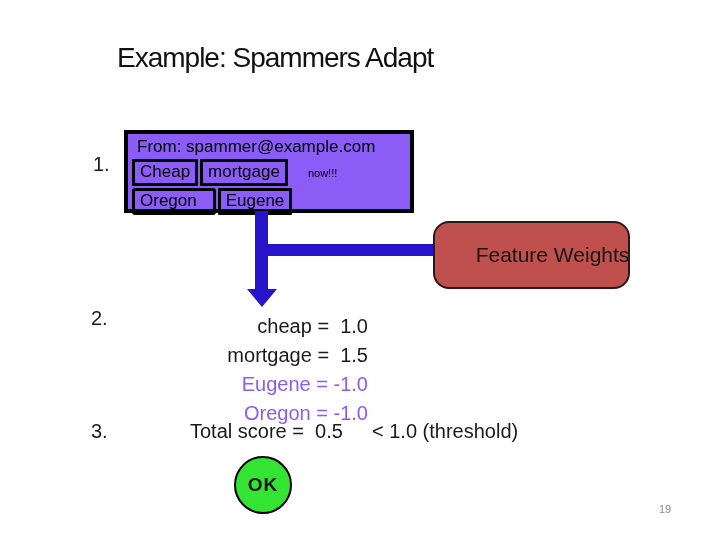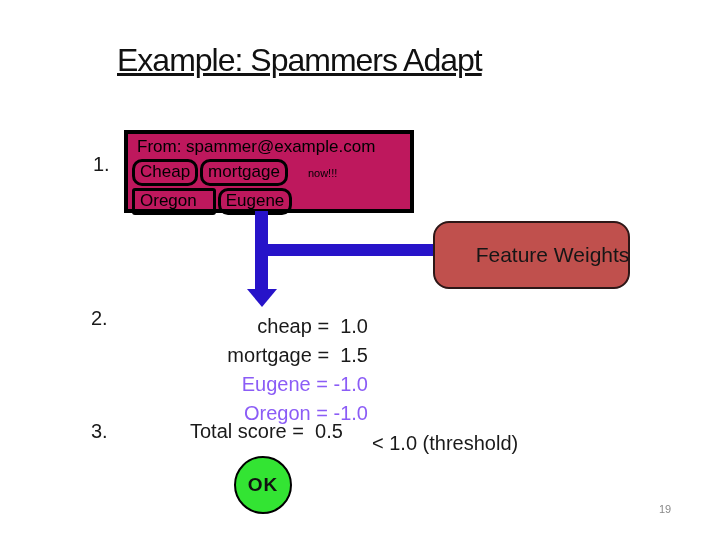--- a/index.html
+++ b/index.html
@@ -2,45 +2,44 @@
 <html><head>
 <meta charset="utf-8">
 <style>
   html,body{margin:0;padding:0;background:#fff;}
   .slide{
     position:relative;width:720px;height:540px;background:#ffffff;
     font-family:"Liberation Sans", sans-serif;overflow:hidden;
   }
   .title{
     position:absolute;left:117px;top:42px;margin:0;
-    font-size:32px;font-weight:400;letter-spacing:-1px;color:#111;
+    font-size:28px;font-weight:400;letter-spacing:-1px;color:#111;
     white-space:nowrap;
-    text-decoration:underline;
   }
   .step{
     position:absolute;font-size:20px;color:#1a1a1a;
   }
   .step1{left:93px;top:153px;}
   .step2{left:91px;top:307px;}
   .step3{left:91px;top:420px;}
 
   
   .email-box{
     position:absolute;left:124px;top:130px;width:290px;height:83px;
-    box-sizing:border-box;background:#be185d;border:4px solid #000;
+    box-sizing:border-box;background:#8b5cf6;border:4px solid #000;
     padding:2px 4px 0 4px;
   }
   .email-from{font-size:17px;color:#000;margin:1px 0 2px 5px;white-space:nowrap;}
   .email-row{display:flex;align-items:center;margin:1px 0 2px 0;}
   .word-box{
     display:inline-block;box-sizing:border-box;border:3px solid #000;
     font-size:17px;color:#000;padding:0 5px 1px 5px;margin-right:2px;
     background:transparent;white-space:nowrap;
   }
-  .rounded{border-radius:10px;}
+  .rounded{border-radius:1px;}
   .squarish{border-radius:3px;padding-right:16px;}
   .plain-word{font-size:11px;color:#000;margin-left:18px;white-space:nowrap;}
 
   
   .v-line{position:absolute;left:255px;top:211px;width:13px;height:80px;background:#2713C9;}
   .arrowhead{
     position:absolute;left:247px;top:289px;width:0;height:0;
     border-left:15px solid transparent;border-right:15px solid transparent;
     border-top:18px solid #2713C9;
   }
@@ -58,21 +57,21 @@
   .weights{
     position:absolute;right:352px;top:306px;text-align:right;margin-top:6px;
   }
   .weight-line{
     font-size:20px;line-height:29px;color:#1a1a1a;white-space:pre;
   }
   .weight-negative{color:#8b5cf6;}
 
   
   .total-score{position:absolute;left:190px;top:420px;font-size:20px;color:#1a1a1a;white-space:pre;}
-  .threshold{position:absolute;left:372px;top:420px;font-size:20px;color:#1a1a1a;white-space:pre;margin-top:12px;}
+  .threshold{position:absolute;left:372px;top:420px;font-size:20px;color:#1a1a1a;white-space:pre;}
 
   
   .ok-circle{
     position:absolute;left:234px;top:456px;width:58px;height:58px;
     box-sizing:border-box;background:#33E433;border:2px solid #000000;border-radius:50%;
     display:flex;align-items:center;justify-content:center;
   }
   .ok-label{font-size:19px;font-weight:bold;color:#111;letter-spacing:1px;}
 
   .page-number{position:absolute;left:659px;top:503px;font-size:11px;color:#898989;}

